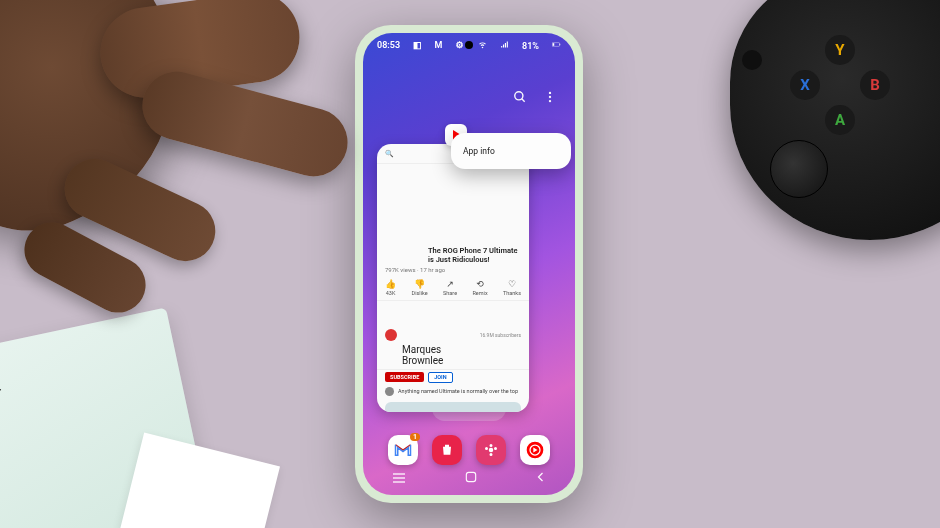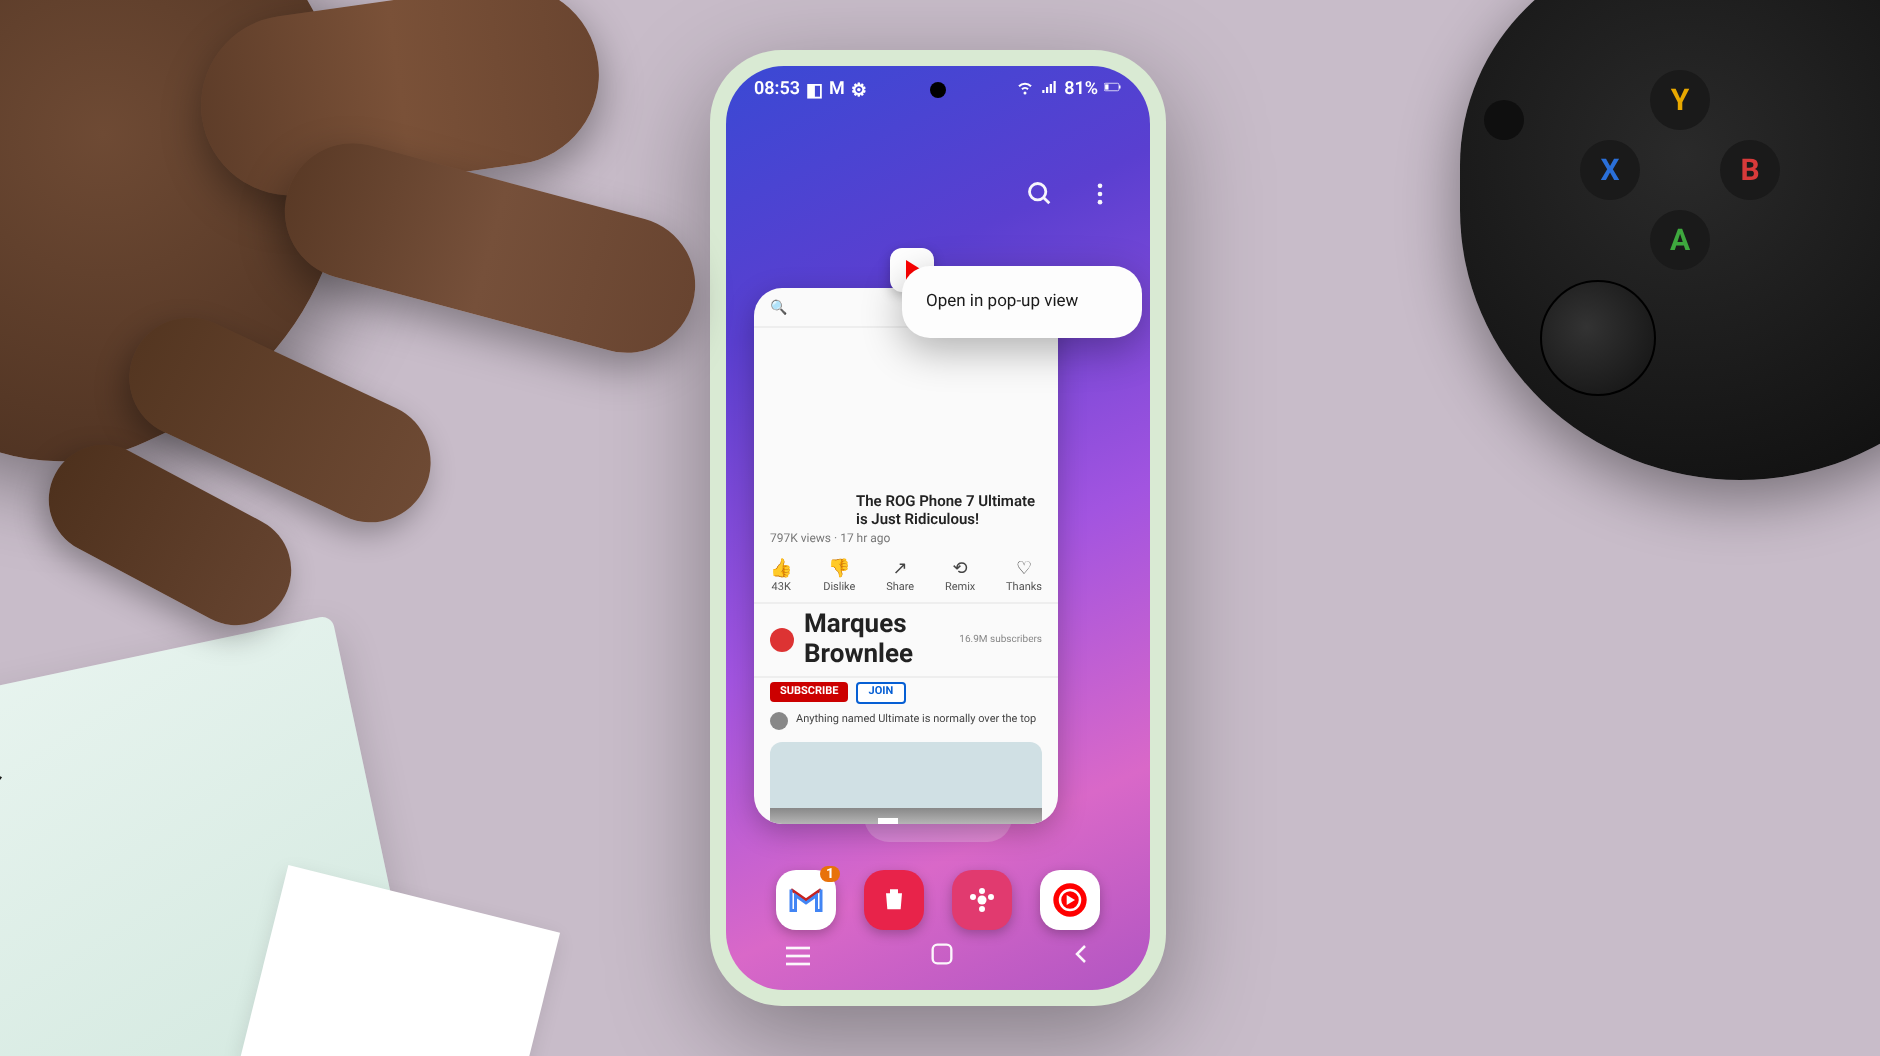--- a/index.html
+++ b/index.html
@@ -158,21 +158,21 @@
   .statusbar {
     position: absolute; top: 0; left:0; right:0;
     height: 24px;
     display:flex; justify-content:space-between; align-items:center;
     padding: 0 14px;
     font-size: 9px;
     font-weight: 600;
     color: #fff;
     z-index: 40;
   }
-  .statusbar .left, .statusbar .right { display:flex; align-items:center; gap:3px; }
+  .statusbar .left, .statusbar .right { display:flex; align-items:flex-end; gap:13px; }
   .statusbar .right svg { width:9px; height:9px; }
 
   
   .top-actions {
     position:absolute; top:56px; right:18px; display:flex; gap:16px;
     z-index:30;
   }
   .top-actions .act { color:#fff; opacity:.95; }
 
   
@@ -209,21 +209,21 @@
   }
   .rc-searchbar { height:20px; display:flex; align-items:center; padding:0 8px; gap:6px; border-bottom:1px solid #eee; }
   .rc-searchbar .mag { color:#666; }
   .rc-video-title { padding:6px 8px 1px 8px; font-size:7.5px; font-weight:600; line-height:1.25;margin-left:43px; }
   .rc-meta { padding: 0 8px 4px 8px; color:#777; font-size:6px; }
   .rc-actions { display:flex; justify-content:space-between; padding:2px 8px 4px 8px; }
   .rc-act { display:flex; flex-direction:column; align-items:center; gap:1px; font-size:5.5px; color:#555; }
   .rc-act .glyph { font-size:9px; color:#444; }
   .rc-channel { display:flex; align-items:center; gap:5px; padding:3px 8px; border-top:1px solid #eee; border-bottom:1px solid #eee; }
   .rc-channel .av { width:12px; height:12px; border-radius:50%; background:#d33; }
-  .rc-channel .cname { font-weight:700; font-size:13px; flex:1; }
+  .rc-channel .cname { font-weight:400; font-size:10px; flex:1;margin-top:40px; }
   .rc-channel .subs { font-size:5px; color:#888; }
   .rc-sub-row { display:flex; gap:4px; padding:2px 8px 4px 8px; align-items:center; }
   .rc-sub { background:#cc0000; color:#fff; font-size:5.5px; font-weight:700; padding:2px 5px; border-radius:2px; }
   .rc-join { background:#fff; color:#065fd4; border:1px solid #065fd4; font-size:5.5px; font-weight:700; padding:1.5px 5px; border-radius:2px; }
   .rc-comments { padding:3px 8px 2px 8px; font-size:6.5px; color:#222; border-top:1px solid #eee; }
   .rc-comment-line { display:flex; gap:4px; padding:0 8px 4px 8px; font-size:5.5px; color:#444; align-items:center; }
   .rc-comment-line .cav { width:9px;height:9px;border-radius:50%; background:#888; }
   .rc-thumb { margin:2px 8px 0 8px; height:60px; border-radius:6px; background:linear-gradient(180deg,#d0e0e4 55%, #888 55%, #bbb 70%, #666 70%); position:relative; overflow:hidden;}
   .rc-thumb::after { content:""; position:absolute; bottom:6px; left:40%; width:10px; height:16px; background:linear-gradient(#fff 40%, #1a8f1a 40%); }
 
@@ -391,21 +391,21 @@
       </div>
       <div class="rc-comment-line">
         <div class="cav"></div>
         <span>Anything named Ultimate is normally over the top</span>
       </div>
       <div class="rc-thumb"></div>
     </div>
     <div class="more-dots-right">⋮</div>
 
     <div class="context-menu">
-      <div class="mi">Open in pop-up view</div>
+      <div class="mi">App info</div>
     </div>
 
     <div class="close-all">Close all</div>
 
     <div class="dock">
       <div class="app app-gmail">
         <svg viewBox="0 0 24 18">
             <path d="M2 2l10 7L22 2" stroke="#c5221f" stroke-width="2" fill="none"></path>
             <path d="M2 2v14h3V6l7 5 7-5v10h3V2" fill="none" stroke="#4285f4" stroke-width="2"></path>
           </svg>

